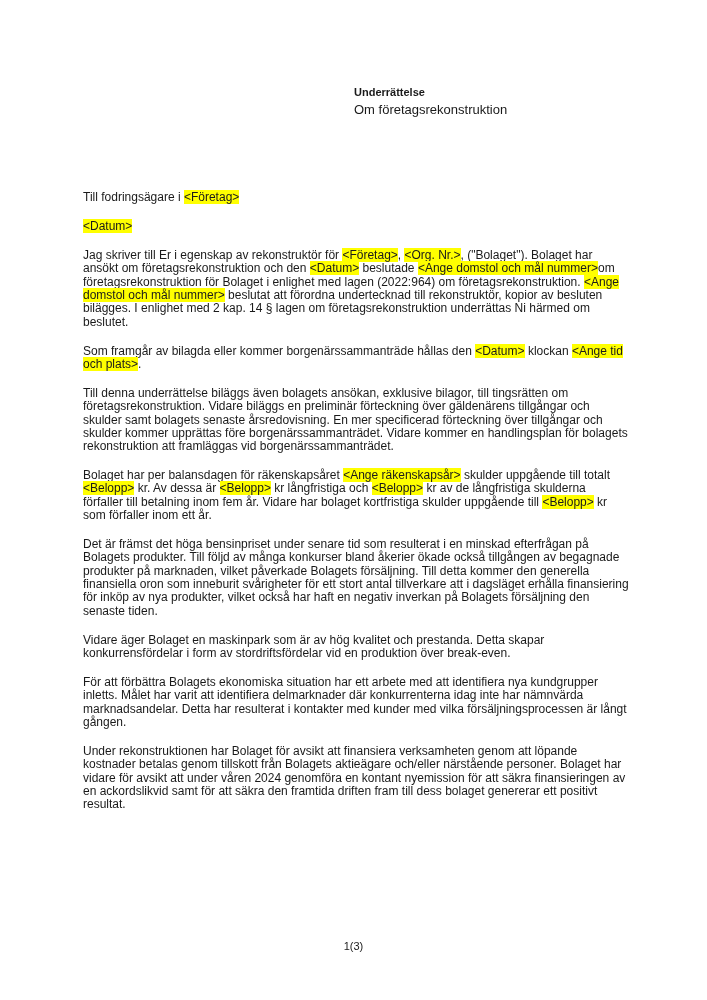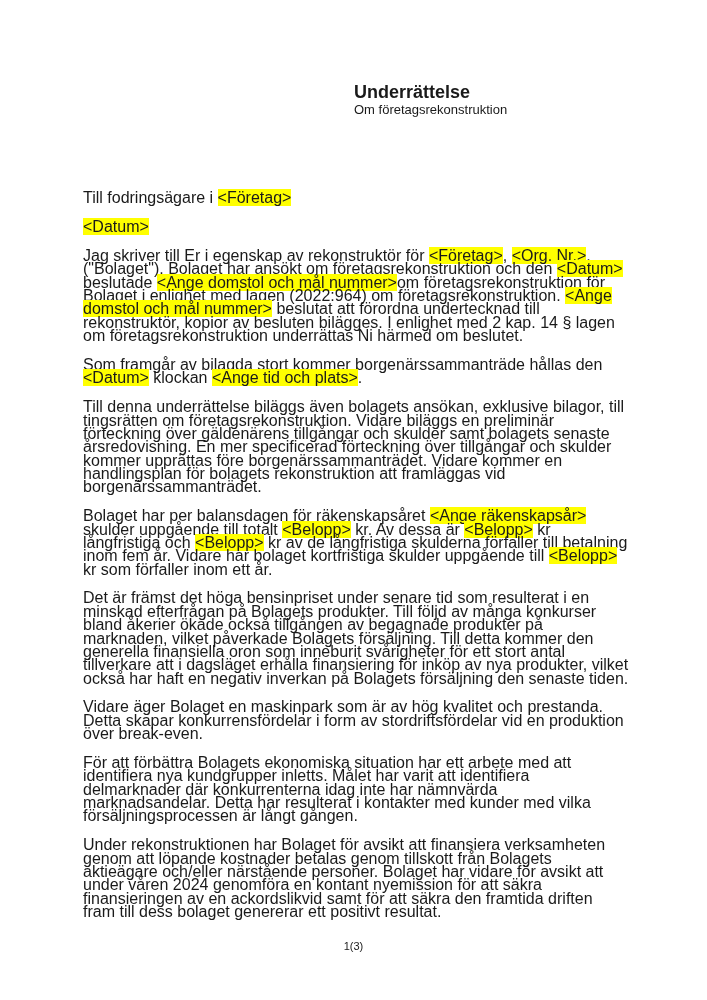--- a/index.html
+++ b/index.html
@@ -15,36 +15,36 @@
     font-family: "Liberation Sans", sans-serif;
     color: #1a1a1a;
     overflow: hidden;
   }
   .doc-header {
     position: absolute;
     left: 354px;
     top: 83px;
   }
   .doc-title {
-    font-size: 18px;
+    font-size: 11px;
     font-weight: bold;
     line-height: 19px;
     white-space: nowrap;
   }
   .doc-subtitle {
     font-size: 13px;
     line-height: 16px;
     white-space: nowrap;
   }
   .doc-body {
     position: absolute;
     left: 83px;
     top: 191px;
     width: 546px;
-    font-size: 16px;
+    font-size: 12px;
     line-height: 13.35px;
   }
   .doc-body p {
     margin: 0 0 15.6px 0;
   }
   .hl {
     background-color: var(--hl, #ffff00);
   }
   .doc-footer {
     position: absolute;
@@ -62,21 +62,21 @@
 <div class="page">
   <div class="doc-header">
     <div class="doc-title">Underrättelse</div>
     <div class="doc-subtitle">Om företagsrekonstruktion</div>
   </div>
 
   <div class="doc-body" id="doc-body">
       <p><span>Till fodringsägare i </span><span class="hl">&lt;Företag&gt;</span></p>
       <p><span class="hl">&lt;Datum&gt;</span></p>
       <p><span>Jag skriver till Er i egenskap av rekonstruktör för </span><span class="hl">&lt;Företag&gt;</span><span>, </span><span class="hl">&lt;Org. Nr.&gt;</span><span>, ("Bolaget"). Bolaget har ansökt om företagsrekonstruktion och den </span><span class="hl">&lt;Datum&gt;</span><span> beslutade </span><span class="hl">&lt;Ange domstol och mål nummer&gt;</span><span>om företagsrekonstruktion för Bolaget i enlighet med lagen (2022:964) om företagsrekonstruktion. </span><span class="hl">&lt;Ange domstol och mål nummer&gt;</span><span> beslutat att förordna undertecknad till rekonstruktör, kopior av besluten bilägges. I enlighet med 2 kap. 14 § lagen om företagsrekonstruktion underrättas Ni härmed om beslutet.</span></p>
-      <p><span>Som framgår av bilagda stort kommer borgenärssammanträde hållas den </span><span class="hl">&lt;Datum&gt;</span><span> klockan </span><span class="hl">&lt;Ange tid och plats&gt;</span><span>.</span></p>
+      <p><span>Som framgår av bilagda eller kommer borgenärssammanträde hållas den </span><span class="hl">&lt;Datum&gt;</span><span> klockan </span><span class="hl">&lt;Ange tid och plats&gt;</span><span>.</span></p>
       <p><span>Till denna underrättelse biläggs även bolagets ansökan, exklusive bilagor, till tingsrätten om företagsrekonstruktion. Vidare biläggs en preliminär förteckning över gäldenärens tillgångar och skulder samt bolagets senaste årsredovisning. En mer specificerad förteckning över tillgångar och skulder kommer upprättas före borgenärssammanträdet. Vidare kommer en handlingsplan för bolagets rekonstruktion att framläggas vid borgenärssammanträdet.</span></p>
       <p><span>Bolaget har per balansdagen för räkenskapsåret </span><span class="hl">&lt;Ange räkenskapsår&gt;</span><span> skulder uppgående till totalt </span><span class="hl">&lt;Belopp&gt;</span><span> kr. Av dessa är </span><span class="hl">&lt;Belopp&gt;</span><span> kr långfristiga och </span><span class="hl">&lt;Belopp&gt;</span><span> kr av de långfristiga skulderna förfaller till betalning inom fem år. Vidare har bolaget kortfristiga skulder uppgående till </span><span class="hl">&lt;Belopp&gt;</span><span> kr som förfaller inom ett år.</span></p>
       <p><span>Det är främst det höga bensinpriset under senare tid som resulterat i en minskad efterfrågan på Bolagets produkter. Till följd av många konkurser bland åkerier ökade också tillgången av begagnade produkter på marknaden, vilket påverkade Bolagets försäljning. Till detta kommer den generella finansiella oron som inneburit svårigheter för ett stort antal tillverkare att i dagsläget erhålla finansiering för inköp av nya produkter, vilket också har haft en negativ inverkan på Bolagets försäljning den senaste tiden.</span></p>
       <p><span>Vidare äger Bolaget en maskinpark som är av hög kvalitet och prestanda. Detta skapar konkurrensfördelar i form av stordriftsfördelar vid en produktion över break-even.</span></p>
       <p><span>För att förbättra Bolagets ekonomiska situation har ett arbete med att identifiera nya kundgrupper inletts. Målet har varit att identifiera delmarknader där konkurrenterna idag inte har nämnvärda marknadsandelar. Detta har resulterat i kontakter med kunder med vilka försäljningsprocessen är långt gången.</span></p>
       <p><span>Under rekonstruktionen har Bolaget för avsikt att finansiera verksamheten genom att löpande kostnader betalas genom tillskott från Bolagets aktieägare och/eller närstående personer. Bolaget har vidare för avsikt att under våren 2024 genomföra en kontant nyemission för att säkra finansieringen av en ackordslikvid samt för att säkra den framtida driften fram till dess bolaget genererar ett positivt resultat.</span></p>
     </div>
 
   <div class="doc-footer">
     <span>1(3)</span>

